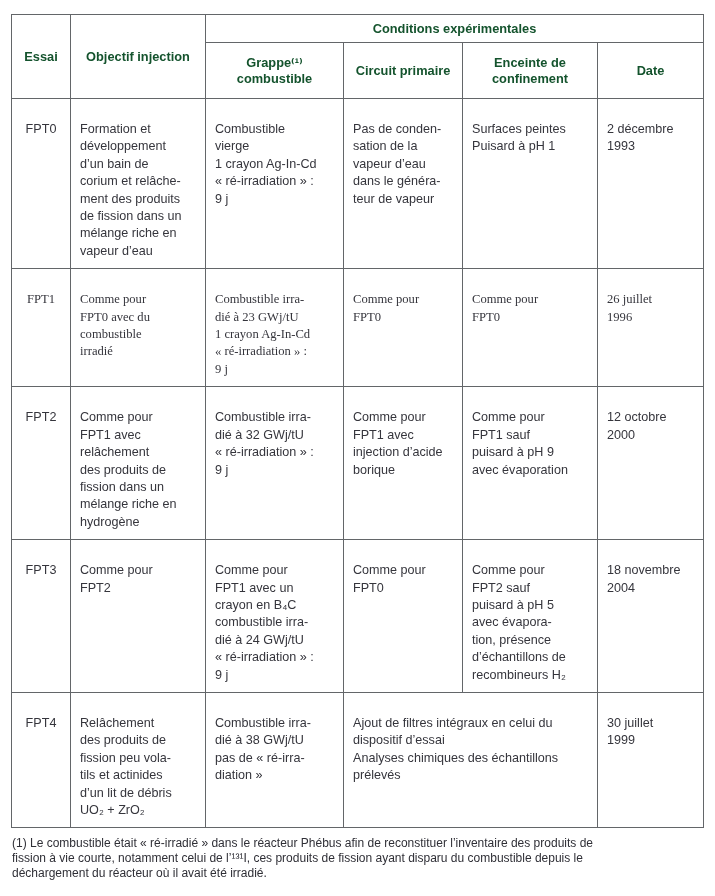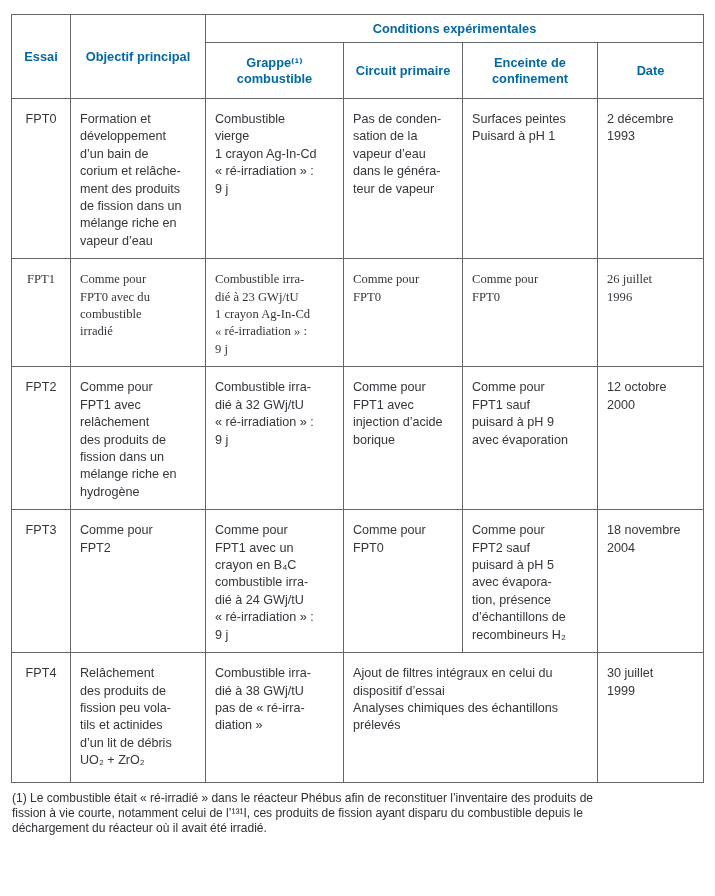--- a/index.html
+++ b/index.html
@@ -28,32 +28,32 @@
     border:1px solid #636669;
     box-sizing:border-box;
     overflow:hidden;
   }
   thead th{
     font-weight:700;
     font-size:12.8px;
     line-height:16px;
     text-align:center;
     vertical-align:middle;
-    color:#0369a1;
+    color:#14532d;
     white-space:pre-line;
     padding:2px 3px;
   }
   tr.hdr-top{height:28px;}
   tr.hdr-sub{height:56px;}
 
   tbody td{
     font-size:12.6px;
     line-height:17.4px;
     vertical-align:top;
-    padding:12px 6px 8px 9px;
+    padding:22px 6px 8px 9px;
     white-space:pre-line;
     color:#35353c;
   }
   td.essai{
     text-align:center;
     padding-left:2px;
     padding-right:2px;
   }
   tr.r0{height:159px;}
   tr.r1{height:106px;font-family:Liberation Serif, serif;}
@@ -81,21 +81,21 @@
       <col style="width:59px">
         <col style="width:135px">
         <col style="width:138px">
       <col style="width:119px">
         <col style="width:135px">
         <col style="width:106px">
     </colgroup>
     <thead>
       <tr class="hdr-top">
         <th rowspan="2">Essai</th>
-        <th rowspan="2">Objectif principal</th>
+        <th rowspan="2">Objectif injection</th>
         <th colspan="4">Conditions expérimentales</th>
       </tr>
       <tr class="hdr-sub">
         <th>Grappe⁽¹⁾
 combustible</th>
         <th>Circuit primaire</th>
         <th>Enceinte de
 confinement</th>
         <th>Date</th>
       </tr>

